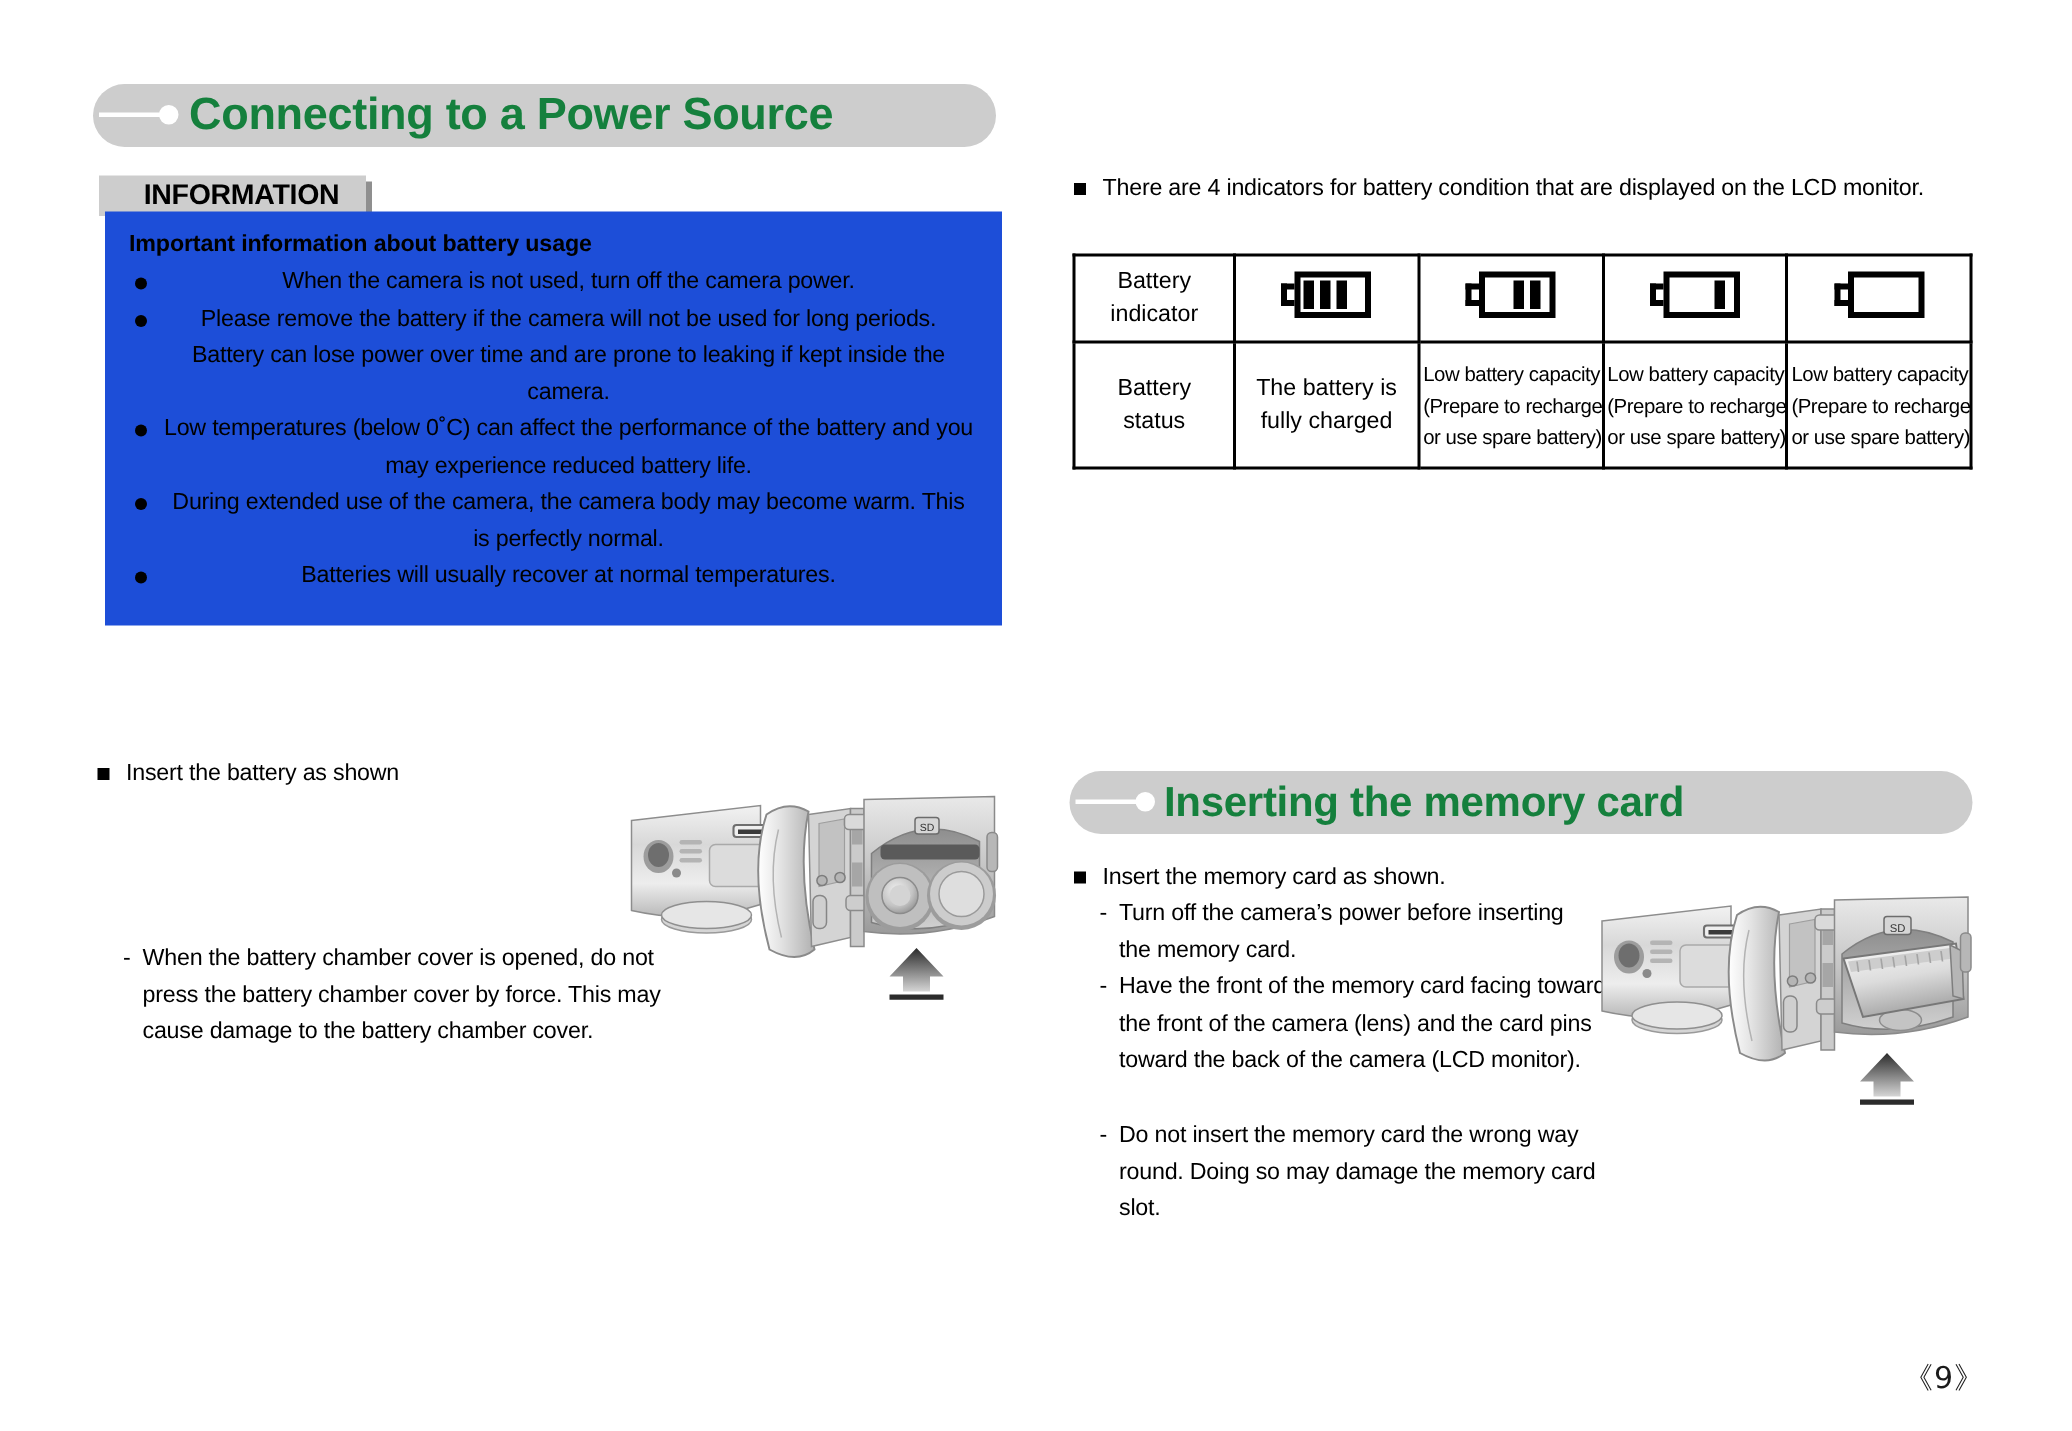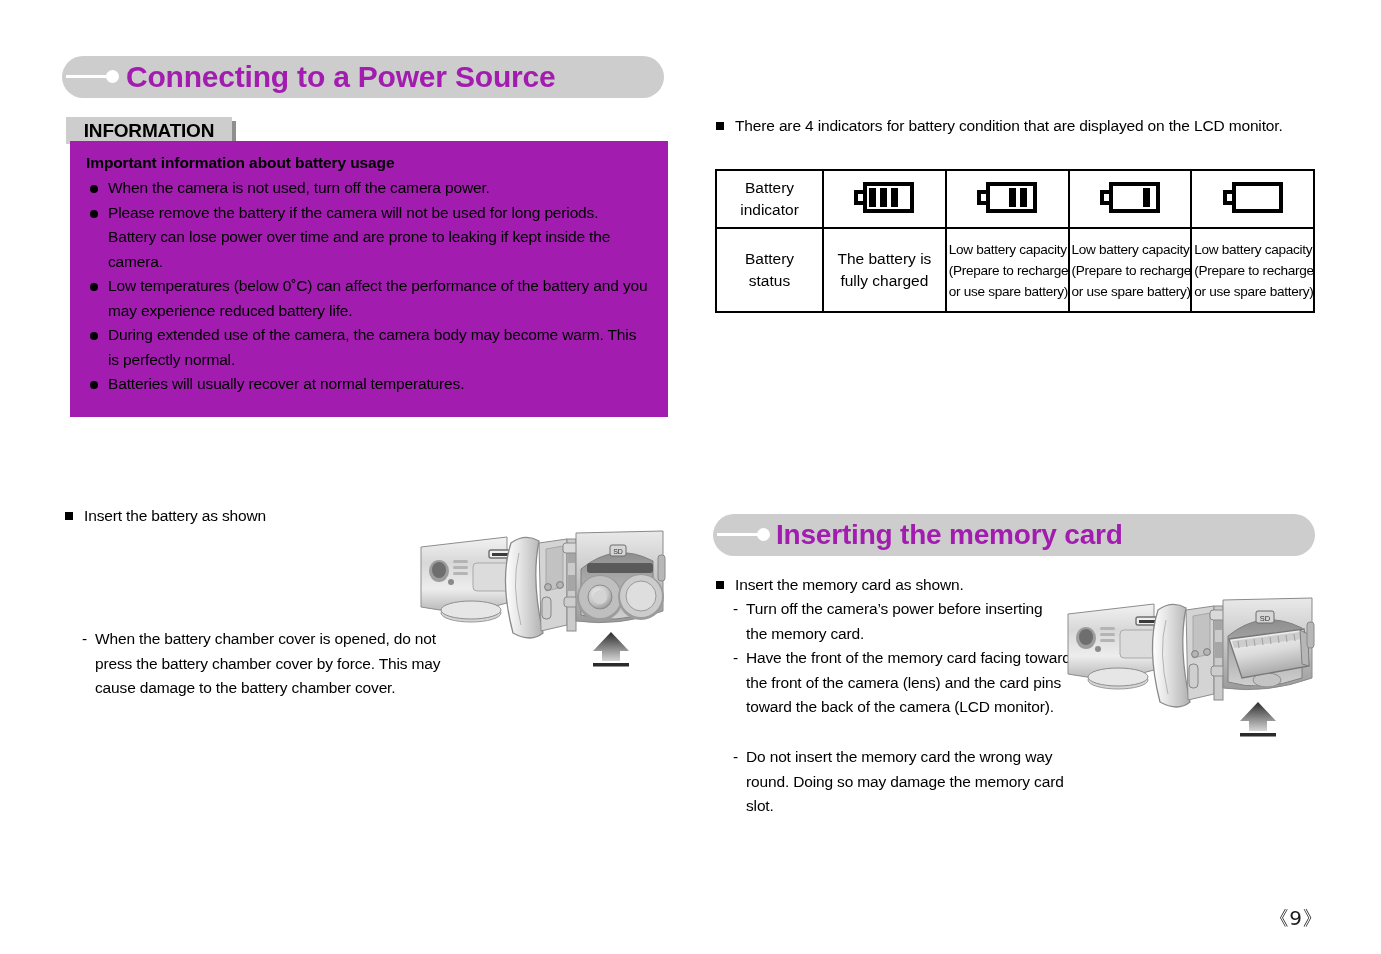--- a/index.html
+++ b/index.html
@@ -39,48 +39,49 @@
     width: 13px;
     height: 13px;
     border-radius: 50%;
     background: #ffffff;
   }
   .pill-title {
     position: absolute;
     font-weight: bold;
     letter-spacing: -0.2px;
     white-space: nowrap;
-    color: #a21caf;
+    color: #15803d;
   }
 
   
   #information-tab {
     position: absolute;
     left: 66px;
     top: 117px;
     width: 166px;
     height: 27px;
     background: #cdcdcd;
     box-shadow: 4px 4px 0 0 #8f8f8f;
     display: flex;
     align-items: center;
     justify-content: center;
+    padding-left: 12px;
   }
   #information-tab .tab-label {
     font-weight: bold;
     font-size: 19px;
     letter-spacing: -0.2px;
   }
   #information-box {
     position: absolute;
     left: 70px;
     top: 141px;
     width: 598px;
     height: 276px;
-    background: #a21caf;
+    background: #1d4ed8;
   }
   #information-box .box-inner {
     padding: 13px 18px 0 16px;
   }
   .info-heading {
     font-weight: bold;
     font-size: 15.5px;
     margin: 0 0 4px 0;
     letter-spacing: -0.1px;
   }
@@ -89,20 +90,21 @@
     margin: 0;
     padding: 0;
   }
   ul.bullets > li {
     position: relative;
     padding-left: 22px;
     font-size: 15.5px;
     line-height: 24.5px;
     letter-spacing: -0.15px;
     margin-bottom: 0px;
+    text-align: center;
   }
   ul.bullets > li::before {
     content: "";
     position: absolute;
     left: 4px;
     top: 9px;
     width: 8px;
     height: 8px;
     border-radius: 50%;
     background: #000;

